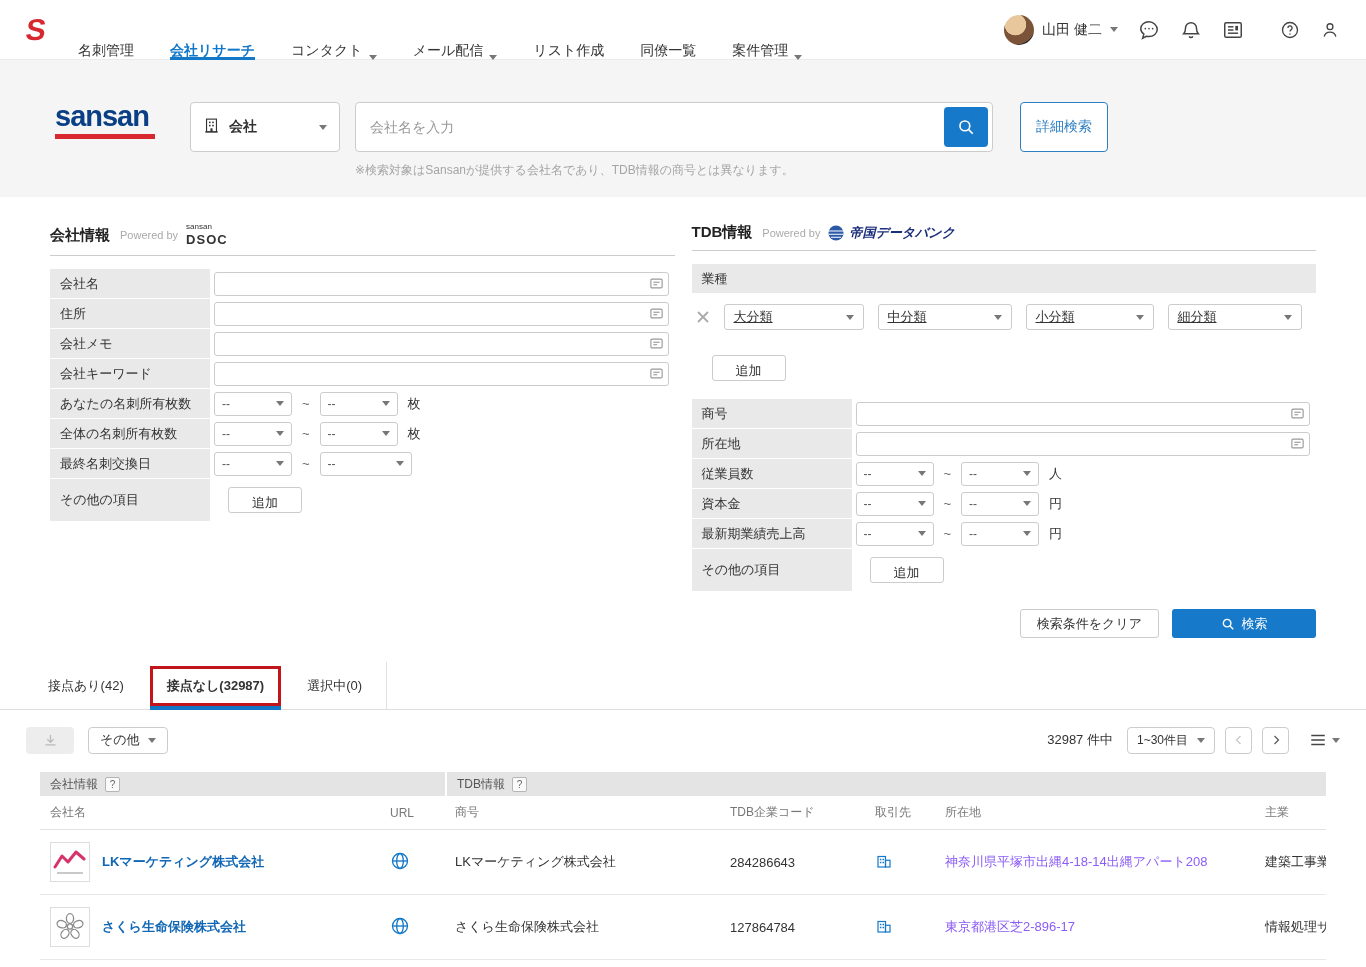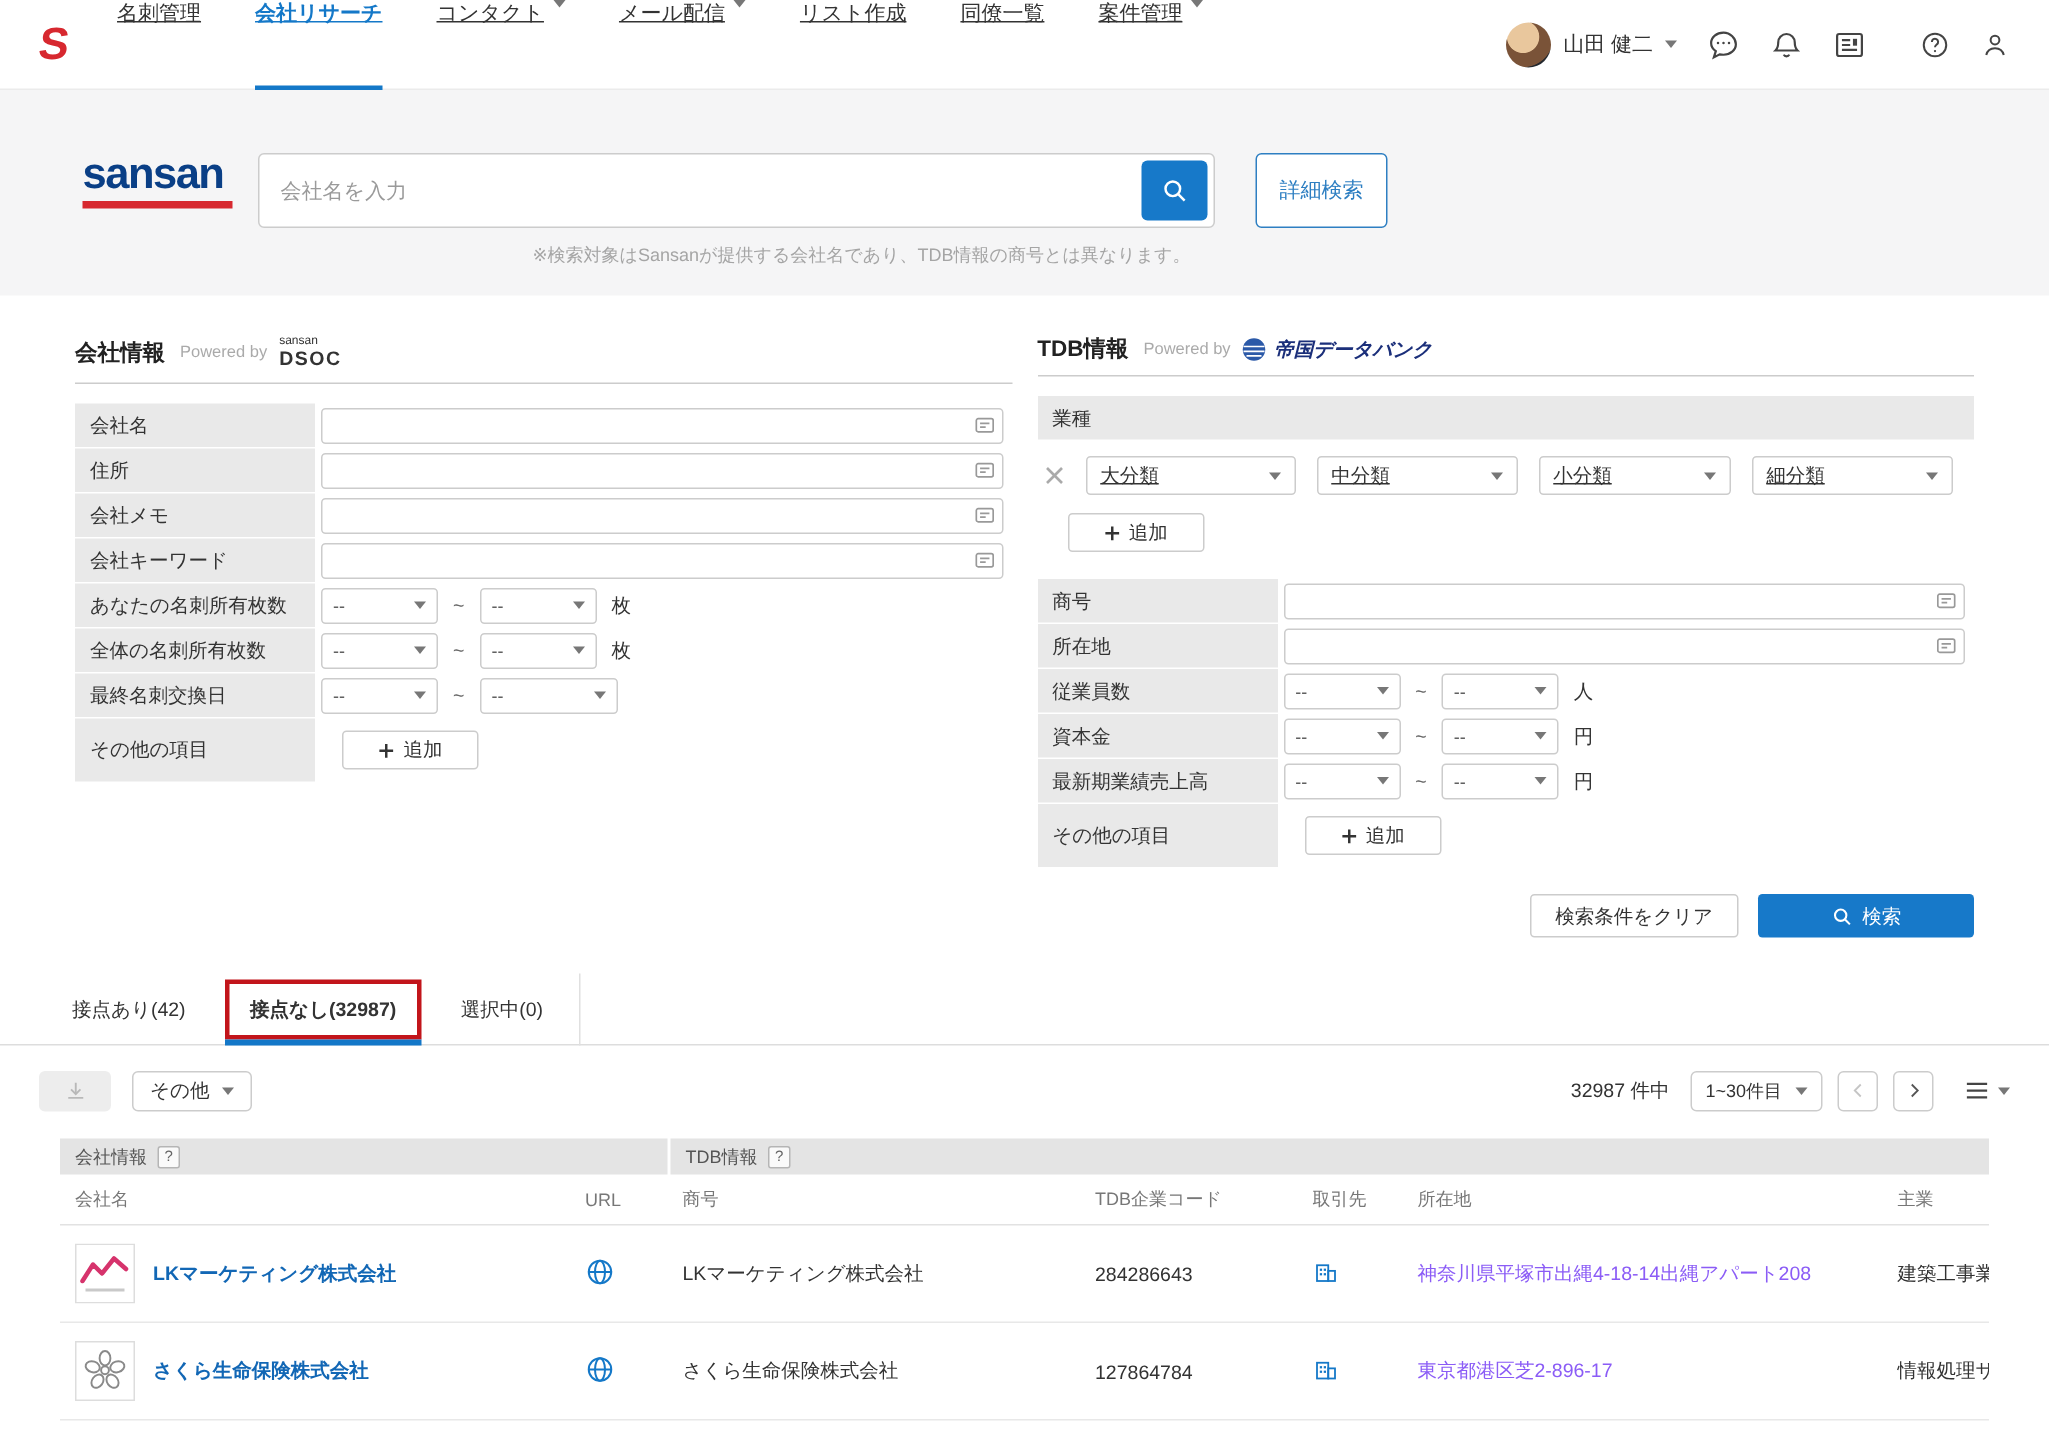--- a/index.html
+++ b/index.html
@@ -3,21 +3,21 @@
 <meta charset="utf-8">
 <style>
   * { box-sizing: border-box; margin: 0; padding: 0; }
   html,body { width:1366px; height:967px; overflow:hidden; background:#fff;
     font-family:"Liberation Sans","DejaVu Sans",sans-serif; color:#333; }
   .tri { width:0;height:0;border-left:4px solid transparent;border-right:4px solid transparent;border-top:5px solid #777; display:inline-block; }
 
   
   .topnav { height:60px; display:flex; align-items:center; padding:0 26px; background:#fff; border-bottom:1px solid #ebebeb; }
   .logo-s { font-size:30px; font-weight:800; color:#d7282f; margin-right:32px; transform:skewX(-8deg); cursor:pointer; }
-  .nav-item { font-size:14px; color:#333; margin-right:36px; height:60px; display:flex; align-items:flex-start; gap:6px; cursor:pointer; white-space:nowrap;text-decoration:underline; }
+  .nav-item { font-size:14px; color:#333; margin-right:36px; height:60px; display:flex; align-items:flex-end; gap:6px; cursor:pointer; white-space:nowrap; }
   .nav-item.active { color:#1478c8; font-weight:bold; box-shadow:inset 0 -3px 0 #1478c8; }
   .topnav-right { margin-left:auto; display:flex; align-items:center; gap:20px; }
   .user-chip { display:flex; align-items:center; gap:8px; cursor:pointer; }
   .avatar { width:30px; height:30px; border-radius:50%; background:radial-gradient(circle at 38% 32%, #e9c79d 0 38%, #7a5338 40% 72%, #24282e 74% 100%); display:inline-block; }
   .user-name { font-size:14px; color:#333; }
   .nav-icon { display:inline-flex; align-items:center; cursor:pointer; }
   .nav-icon.gap { margin-left:16px; }
 
   
   .search-section { background:#f5f5f6; height:137px; padding:42px 0 0 55px; }
@@ -51,21 +51,21 @@
   .flabel { width:160px; flex:none; background:#e9e9e9; align-self:stretch; display:flex; align-items:center; padding:0 10px; font-size:13px; color:#333; }
   .ffield { flex:1; min-width:0; display:flex; align-items:center; gap:10px; padding:2px 6px 2px 4px; }
   .tiwrap { flex:1; position:relative; height:24px; }
   .tinput { width:100%; height:24px; border:1px solid #ccc; border-radius:3px; padding:0 26px 0 8px; font-size:13px; outline:none; }
   .ti-icon { position:absolute; right:5px; top:4px; cursor:pointer; display:inline-flex; }
   .mini-select { height:24px; border:1px solid #ccc; border-radius:3px; background:#fff; display:flex; align-items:center; justify-content:space-between; padding:0 7px; font-size:12px; color:#555; width:78px; flex:none; cursor:pointer; }
   .mini-select.w92 { width:92px; }
   .tilde { color:#666; font-size:13px; }
   .unit { font-size:13px; color:#333; }
   .other-row { min-height:42px; }
-  .add-btn { height:26px; border:1px solid #ccc; background:#fff; border-radius:3px; display:inline-flex; align-items:center; gap:6px; padding:0 23px; font-size:13px; color:#333; cursor:pointer; margin-left:14px; }
+  .add-btn { height:26px; border:1px solid #ccc; background:#fff; border-radius:3px; display:inline-flex; align-items:center; gap:6px; padding:0 23px; font-size:13px; color:#333; cursor:pointer; margin-left:14px;flex-direction:column; }
 
   .industry-header { background:#e9e9e9; height:29px; display:flex; align-items:center; padding:0 10px; font-size:13px; margin-bottom:9px; }
   .class-row { display:flex; align-items:center; gap:14px; padding:2px 0 10px 4px; }
   .x-btn { display:inline-flex; cursor:pointer; }
   .class-select { height:26px; border:1px solid #ccc; border-radius:3px; background:#fff; display:flex; align-items:center; justify-content:space-between; padding:0 9px; font-size:13px; color:#333; cursor:pointer; flex:none;text-decoration:underline; }
   .w140{width:140px;} .w134{width:134px;} .w128{width:128px;}
   .class-add { padding:2px 0 16px 0; }
   .class-add .add-btn { margin-left:20px; }
   .tdb-rows { margin-top:2px; }
   .actions { display:flex; justify-content:flex-end; gap:13px; margin-top:18px; }
@@ -181,20 +181,35 @@
     </span>
   </div>
 </div>
 
 <div class="search-section">
   <div class="search-row">
     <div class="wordmark">
       <span class="wm-text">sansan</span>
       <div class="wm-bar"></div>
     </div>
+    <div class="cat-select">
+      <span>
+        <svg width="17" height="17" viewBox="0 0 24 24" fill="none" stroke="#333" stroke-width="1.6">
+            <rect x="5" y="3" width="14" height="18"></rect>
+            <line x1="3" y1="21" x2="21" y2="21"></line>
+            <rect x="8.5" y="6.5" width="2.2" height="2.2" fill="#333" stroke="none"></rect>
+            <rect x="13" y="6.5" width="2.2" height="2.2" fill="#333" stroke="none"></rect>
+            <rect x="8.5" y="11" width="2.2" height="2.2" fill="#333" stroke="none"></rect>
+            <rect x="13" y="11" width="2.2" height="2.2" fill="#333" stroke="none"></rect>
+            <rect x="10.5" y="16" width="3" height="5" fill="#333" stroke="none"></rect>
+          </svg>
+      </span>
+      <span class="cat-label">会社</span>
+      <span class="tri"></span>
+    </div>
     <div class="search-wrap">
       <input class="search-input" type="text" placeholder="会社名を入力" style="">
       <button class="search-go">
         <svg width="18" height="18" viewBox="0 0 24 24" fill="none" stroke="#fff" stroke-width="2.2">
             <circle cx="10.5" cy="10.5" r="6.5"></circle>
             <line x1="15.5" y1="15.5" x2="21" y2="21"></line>
           </svg>
       </button>
     </div>
     <button class="adv-btn">詳細検索</button>

